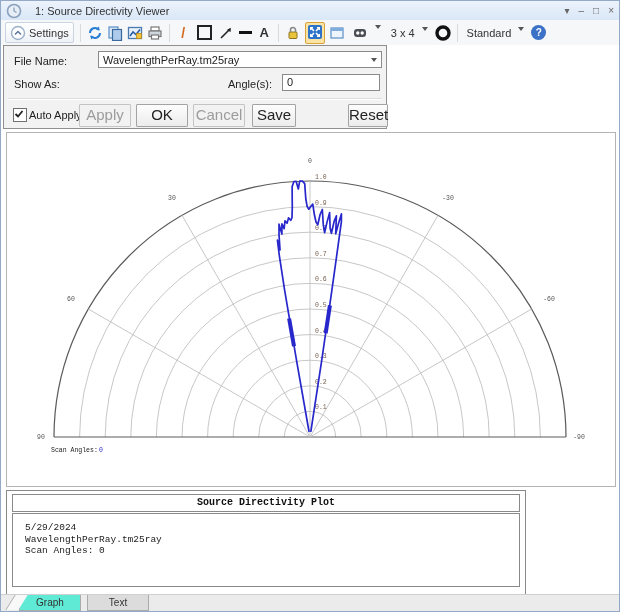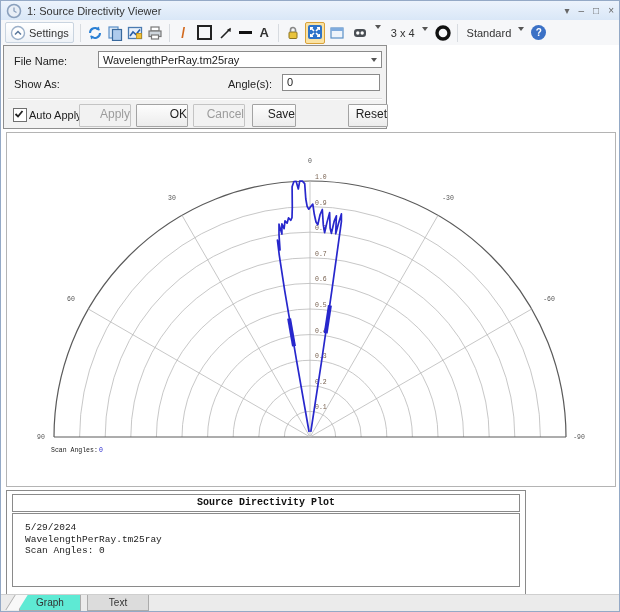--- a/index.html
+++ b/index.html
@@ -3,21 +3,21 @@
 <meta charset="utf-8">
 <style>
   html,body{margin:0;padding:0;width:620px;height:612px;overflow:hidden;
     font-family:"Liberation Sans",sans-serif;background:#fff;}
   .window{position:absolute;inset:0;border:1px solid #94a9c6;background:#fff;box-sizing:border-box;}
 
   
   .titlebar{position:absolute;left:0;top:0;right:0;height:19px;
     background:linear-gradient(#ecf3fc,#d9e7f7);border-bottom:1px solid #c2d3e8;
     display:flex;align-items:center;padding:0 5px;font-size:11px;color:#333;}
-  .titlebar .title{flex:1;margin-left:5px;}
+  .titlebar .title{flex:1;margin-left:13px;}
   .winctl{display:flex;gap:9px;color:#666;font-size:10px;}
   .winctl span{cursor:default;line-height:17px;}
 
   
   .toolbar{position:absolute;left:0;top:19px;right:0;height:25px;background:#f6f7f9;
     display:flex;align-items:center;padding:0 4px;gap:4px;font-size:11px;color:#333;}
   .tbtn{display:flex;align-items:center;gap:3px;padding:1px 4px;border:1px solid #c9d4e0;
     border-radius:2px;background:linear-gradient(#fff,#eef2f7);height:17px;}
   .sep{width:1px;height:18px;background:#d7dbe0;margin:0 2px;}
   .icon16{width:16px;height:16px;display:inline-block;}
@@ -36,21 +36,21 @@
   .settings{position:absolute;left:2px;top:44px;width:384px;height:84px;background:#f2f2f2;
     border:1px solid #8f8f8f;box-sizing:border-box;font-size:11px;color:#222;}
   .lbl{position:absolute;}
   .combo{position:absolute;background:#fff;border:1px solid #8a8a8a;height:17px;
     display:flex;align-items:center;justify-content:space-between;padding:0 4px;box-sizing:border-box;}
   .input{position:absolute;background:#fff;border:1px solid #8a8a8a;height:17px;
     padding:0 4px;box-sizing:border-box;line-height:15px;}
   .hsep{position:absolute;left:4px;right:4px;top:52px;height:1px;background:#dcdcdc;border-bottom:1px solid #fff;}
   .cb{position:absolute;left:9px;top:62px;width:12px;height:12px;background:#fff;border:1px solid #707070;}
   .btn{position:absolute;top:58px;height:21px;border:1px solid #a3a3a3;border-radius:1px;
-    background:linear-gradient(#fdfdfd,#ececec);font-size:12px;color:#222;text-align:right;line-height:19px;}
+    background:linear-gradient(#fdfdfd,#ececec);font-size:15px;color:#222;text-align:center;line-height:19px;}
   .btn.disabled{color:#9c9c9c;background:#f2f2f2;border-color:#c4c4c4;}
 
   
   .plotpanel{position:absolute;left:5px;top:131px;width:610px;height:355px;background:#fff;
     border:1px solid #b4b4b4;box-sizing:border-box;}
 
   
   .report{position:absolute;left:5px;top:489px;width:520px;height:107px;background:#fff;
     border:1px solid #8a8a8a;box-sizing:border-box;}
   .report-title{position:absolute;left:5px;right:5px;top:3px;height:16px;border:1px solid #8a8a8a;

